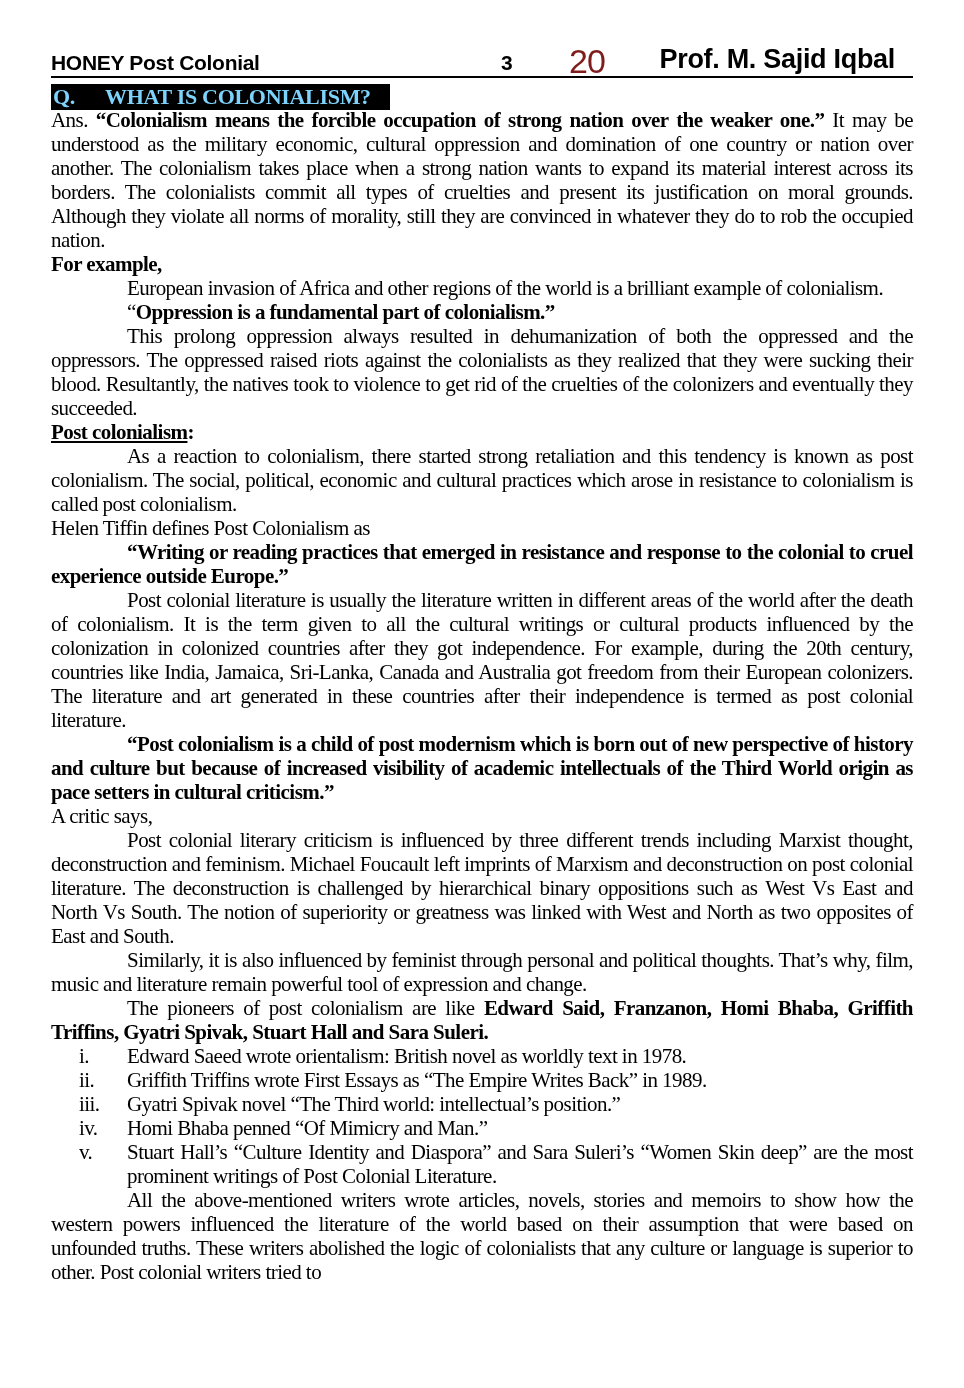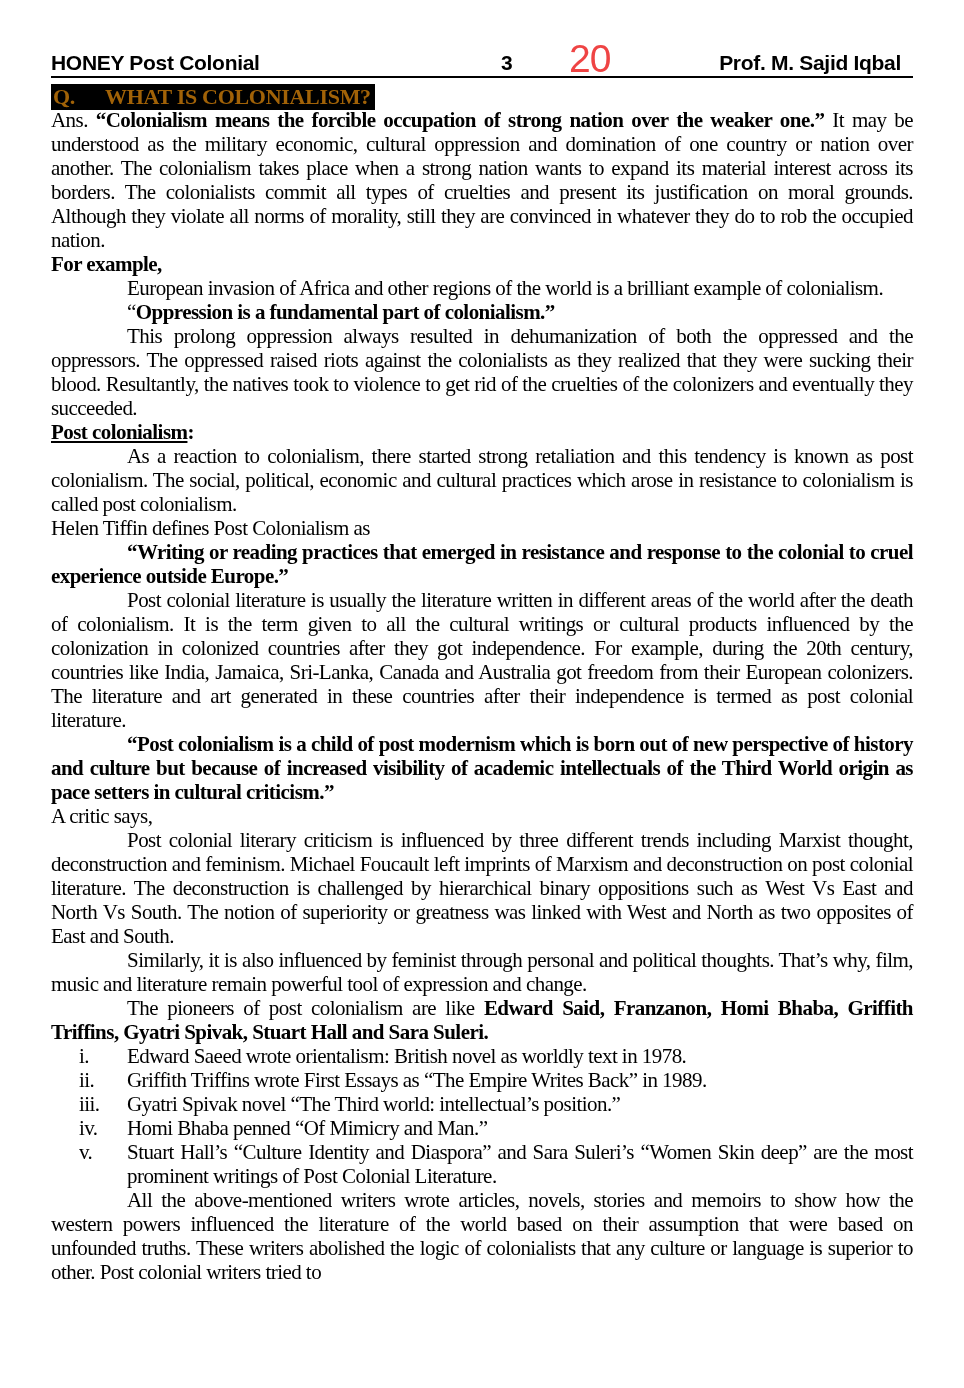--- a/index.html
+++ b/index.html
@@ -8,25 +8,25 @@
     position: absolute; left: 51px; top: 0; width: 862px;
     font-family: "Liberation Serif", serif; color: #000;
   }
   .header {
     position: absolute; left: 0; top: 22px; width: 862px; height: 54px;
     border-bottom: 2px solid #000;
     font-family: "Liberation Sans", sans-serif; font-weight: bold;
   }
   .header .left { position: absolute; left: 0; bottom: 1px; font-size: 21px; letter-spacing: -0.3px; }
   .header .pnum { position: absolute; left: 450px; bottom: 1px; font-size: 21px; }
-  .header .big { position: absolute; left: 518px; bottom: -2px; font-size: 39px; color: #ef4444; font-weight: normal; line-height: 1; letter-spacing: -1px; text-align: right; }
-  .header .right { position: absolute; right: 12px; bottom: 1px; font-size: 21px; letter-spacing: -0.3px; }
+  .header .big { position: absolute; left: 518px; bottom: -2px; font-size: 34px; color: #7f1d1d; font-weight: normal; line-height: 1; letter-spacing: -1px; text-align: right; }
+  .header .right { position: absolute; right: 18px; bottom: 1px; font-size: 27px; letter-spacing: -0.3px; }
   .qtitle {
-    position: absolute; left: 0; top: 84px; height: 26px; background: #000; color: #a16207;
-    font-weight: bold; font-size: 22px; line-height: 26px; padding: 0 4px 0 2px;
+    position: absolute; left: 0; top: 84px; height: 26px; background: #000; color: #7dd3fc;
+    font-weight: bold; font-size: 22px; line-height: 26px; padding: 0 19px 0 2px;
     letter-spacing: -0.3px;
   }
   .qtitle .qlbl { display: inline-block; width: 52px; }
   .body {
     position: absolute; left: 0; top: 108px; width: 862px;
     font-size: 21px; line-height: 24px; letter-spacing: -0.55px;
   }
   .p { text-align: justify; margin: 0; }
   .ind { text-indent: 76px; }
   .b { font-weight: bold; }

